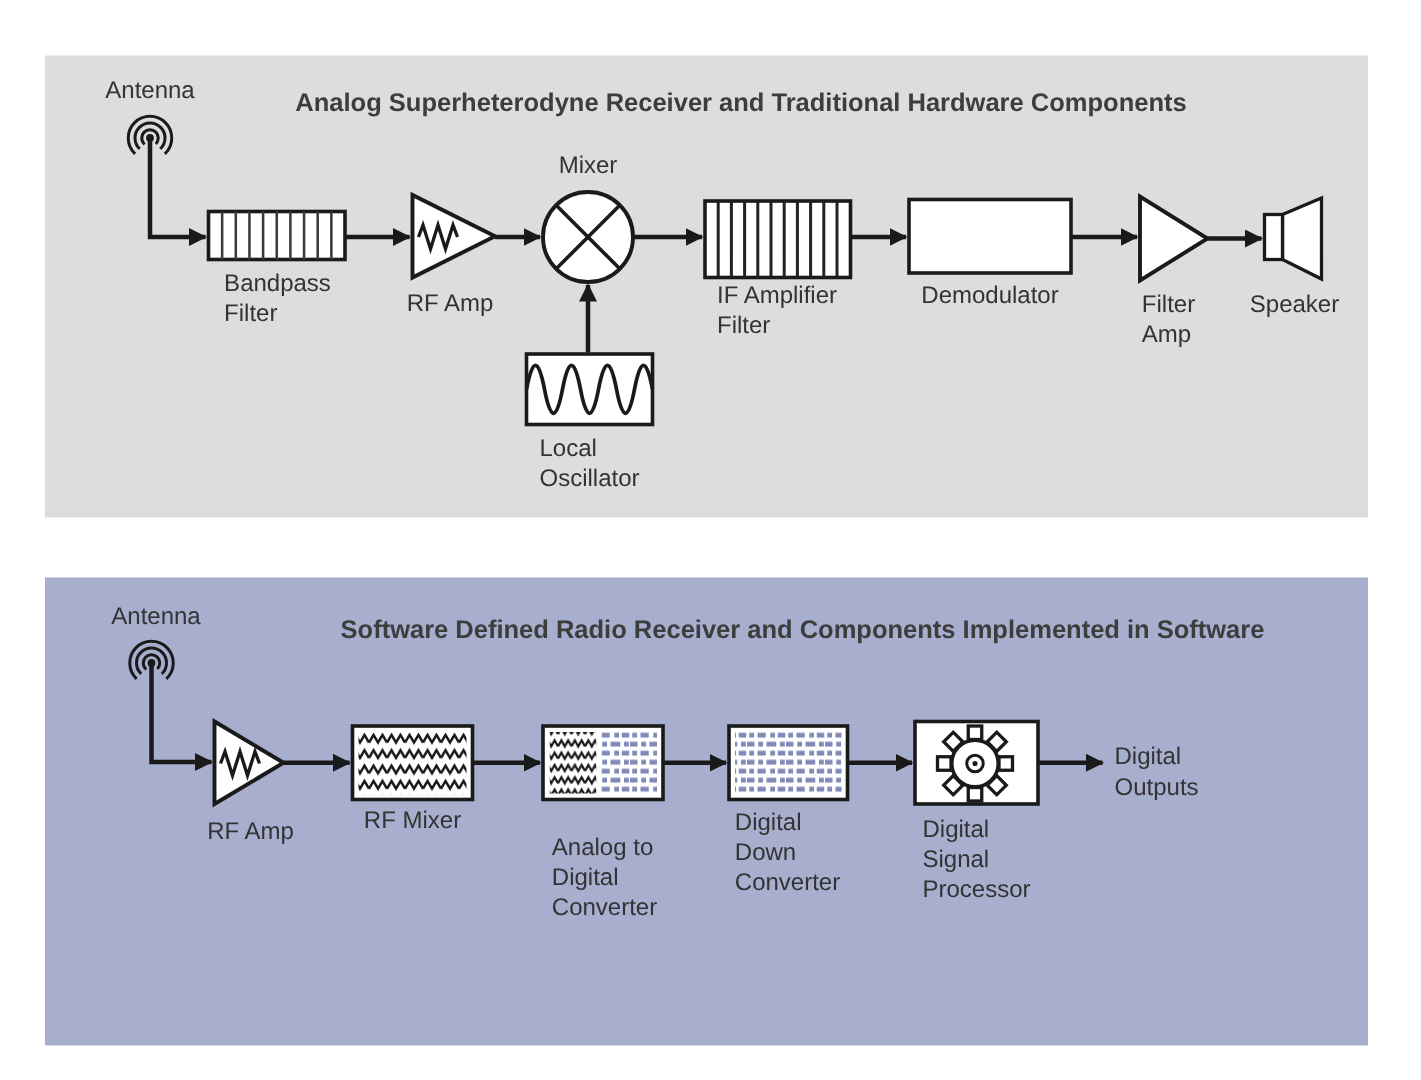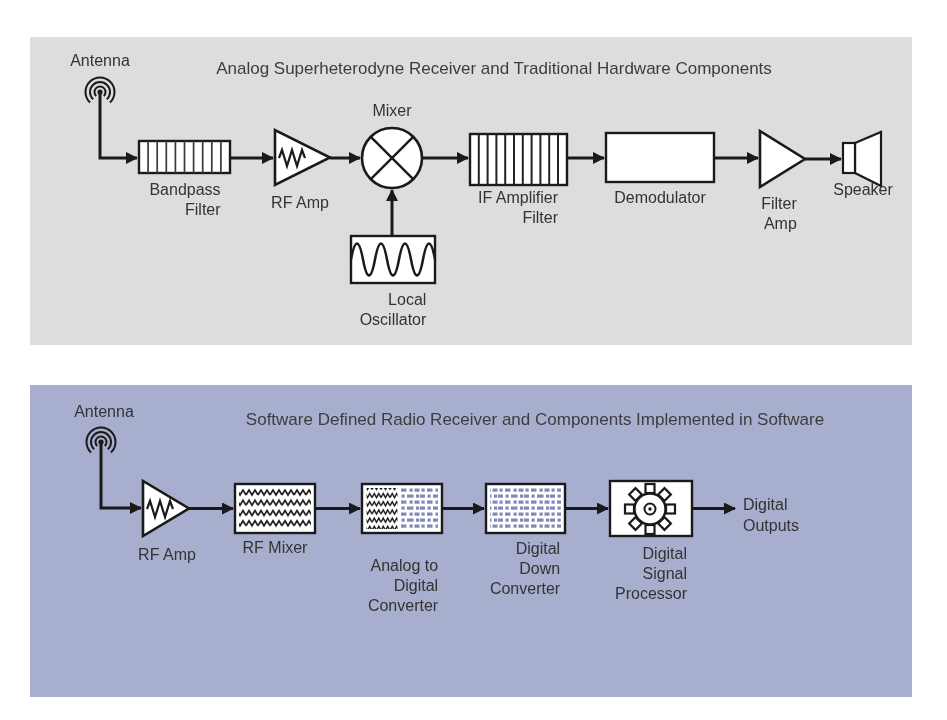--- a/index.html
+++ b/index.html
@@ -6,24 +6,24 @@
   #page{
     position:relative;width:947px;height:720px;background:#ffffff;overflow:hidden;
     font-family:"Liberation Sans","DejaVu Sans",sans-serif;color:#383838;
   }
   .panel{position:absolute;left:30px;width:882px;}
   #panel-analog{top:37px;height:308px;background:#dcdede;}
   #panel-sdr{top:385px;height:312px;background:#a8afce;}
   .panel svg{position:absolute;left:0;top:0;}
   .panel-title{
     position:absolute;transform:translateX(-50%);white-space:nowrap;
-    font-size:17px;font-weight:normal;color:#3d3d3d;
+    font-size:17px;font-weight:bold;color:#3d3d3d;
   }
   .lbl{
-    position:absolute;transform:translateX(-50%);text-align:right;
+    position:absolute;transform:translateX(-50%);text-align:left;
     font-size:16px;line-height:20px;color:#333333;white-space:pre-line;
   }
   .lbl.left-align{transform:none;text-align:left;line-height:21px;}
 </style>
 </head>
 <body>
 
 <div id="page">
 
   <div id="panel-analog" class="panel">
@@ -113,21 +113,21 @@
 Filter</div>
     <div class="lbl" style="left:270px;top:156px">RF Amp</div>
     <div class="lbl" style="left:362px;top:64px">Mixer</div>
     <div class="lbl" style="left:363px;top:253px">Local
 Oscillator</div>
     <div class="lbl" style="left:488px;top:151px">IF Amplifier
 Filter</div>
     <div class="lbl" style="left:630px;top:151px">Demodulator</div>
     <div class="lbl" style="left:749px;top:157px">Filter
 Amp</div>
-    <div class="lbl" style="left:833px;top:143px">Speaker</div>
+    <div class="lbl" style="left:833px;top:157px">Speaker</div>
   </div>
 
   <div id="panel-sdr" class="panel">
     <svg width="882" height="312" viewBox="0 0 882 312">
       <defs>
         <marker id="ah2" viewBox="0 0 12 12" refX="11" refY="6" markerWidth="12" markerHeight="12" markerUnits="userSpaceOnUse" orient="auto">
           <path d="M0,0 L12,6 L0,12 Z" fill="#1a1a1a"></path>
         </marker>
         <pattern id="zz-lg" patternUnits="userSpaceOnUse" width="12" height="10.25">
           <path d="M0,7.5 L3,2.5 L6,7.5 L9,2.5 L12,7.5" fill="none" stroke="#1a1a1a" stroke-width="1.7"></path>

